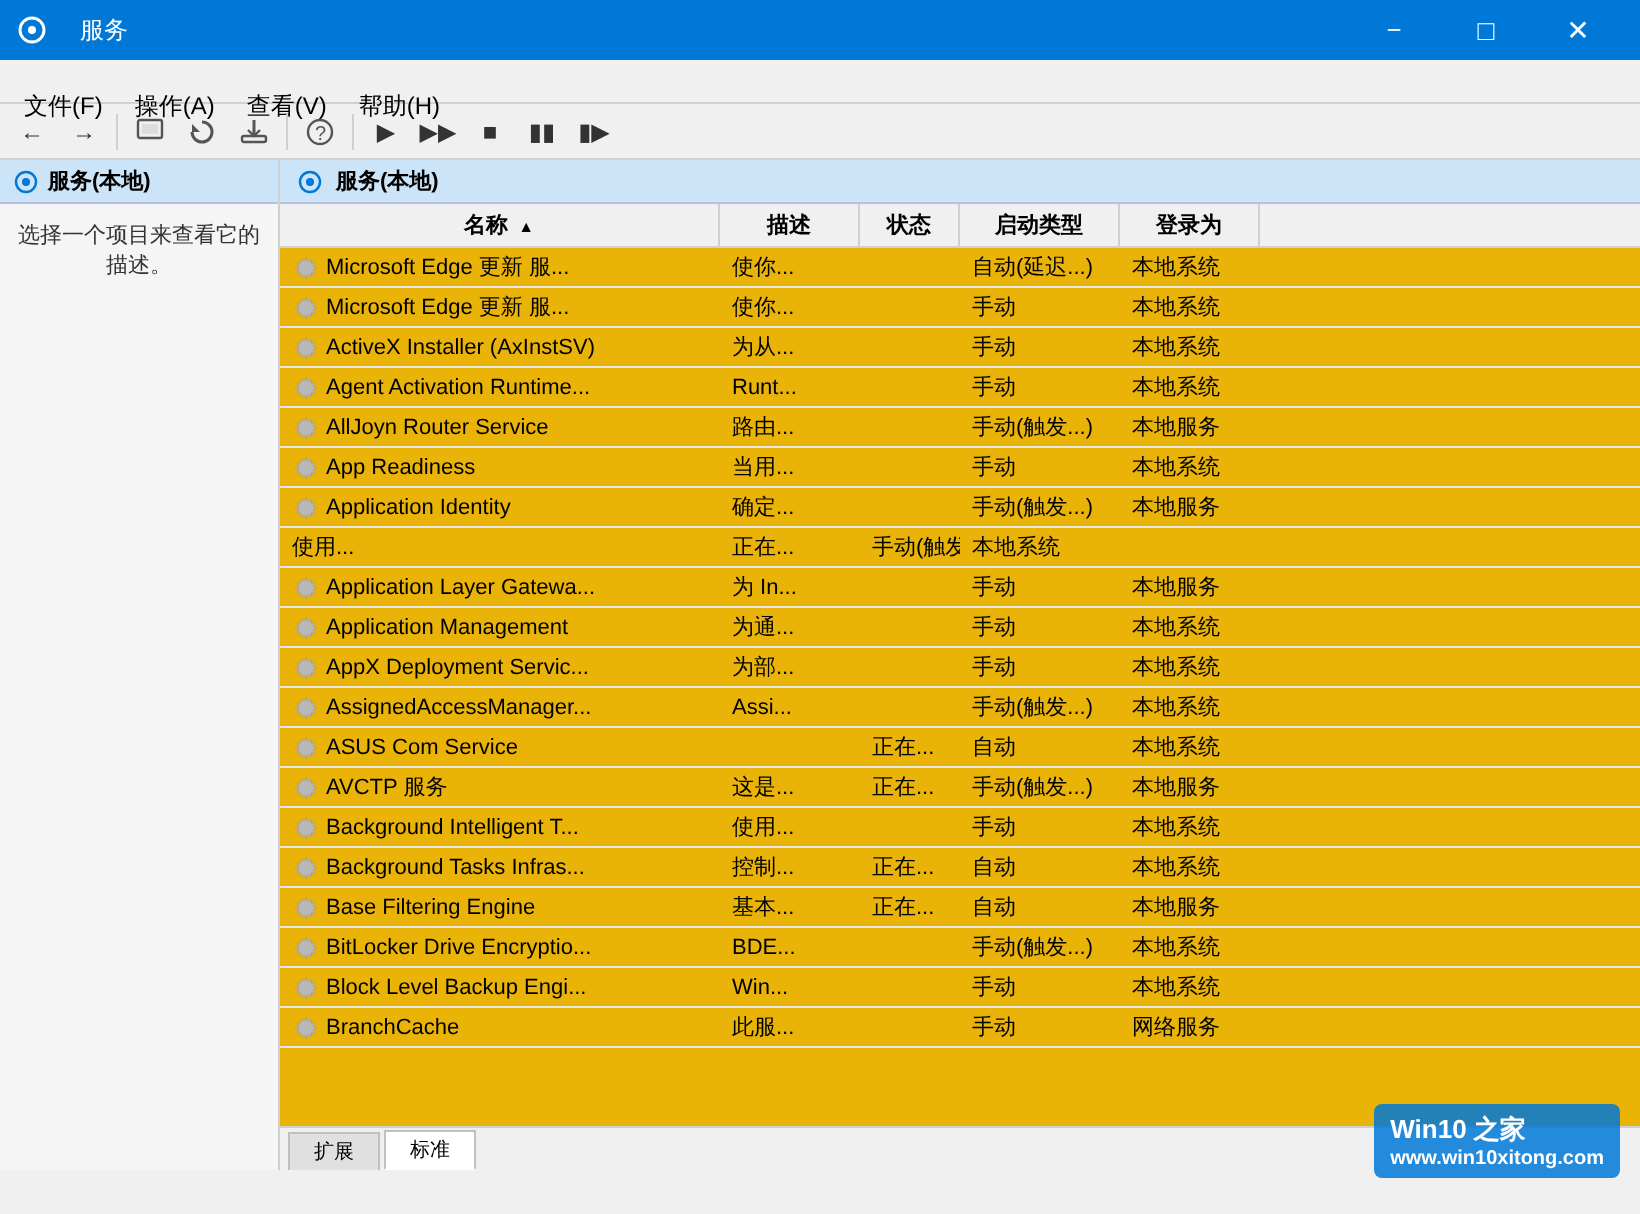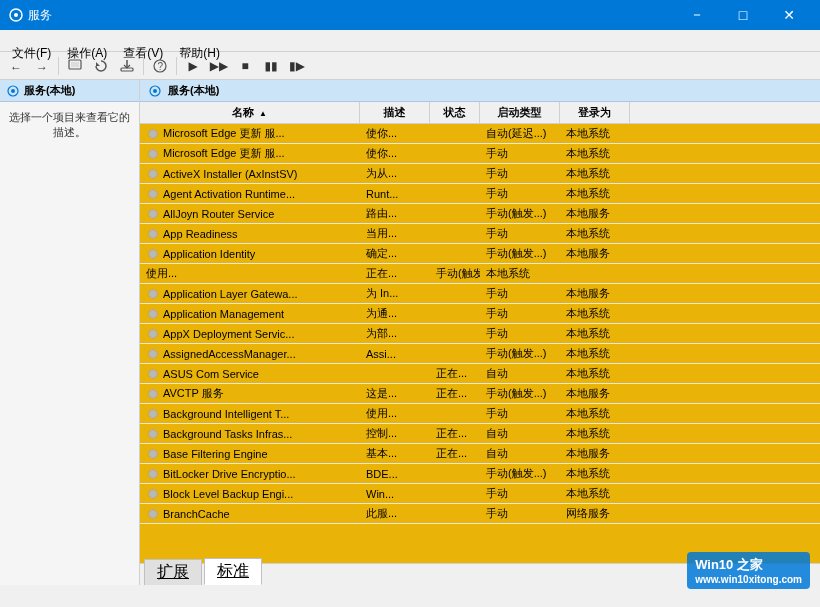--- a/index.html
+++ b/index.html
@@ -8,21 +8,21 @@
     
     .title-bar {
       background: #0078d7;
       color: white;
       height: 30px;
       display: flex;
       align-items: center;
       padding: 0 8px;
       justify-content: space-between;
     }
-    .title-bar-left { display: flex; align-items: center; gap: 4px; }
+    .title-bar-left { display: flex; align-items: center; gap: 16px; }
     .title-bar-icon { width: 16px; height: 16px; }
     .title-bar-controls { display: flex; gap: 0; }
     .title-bar-btn {
       width: 46px; height: 30px;
       background: transparent; border: none; color: white;
       font-size: 14px; cursor: pointer; display: flex; align-items: center; justify-content: center;
     }
 
     
     .menu-bar {
@@ -163,27 +163,26 @@
     .bottom-tabs {
       height: 22px;
       background: #f0f0f0;
       border-top: 1px solid #d0d0d0;
       display: flex;
       align-items: flex-end;
       padding: 0 4px;
     }
     .tab {
       padding: 2px 12px;
-      font-size: 16px;
+      font-size: 10px;
       background: #e0e0e0;
       border: 1px solid #c0c0c0;
       border-bottom: none;
       cursor: pointer;
       margin-right: 2px;
-      text-decoration: underline;
     }
     .tab.active { background: white; border-bottom: 1px solid white; }
 
     
     .watermark {
       position: absolute;
       bottom: 18px;
       right: 10px;
       background: rgba(0,120,215,0.85);
       color: white;

